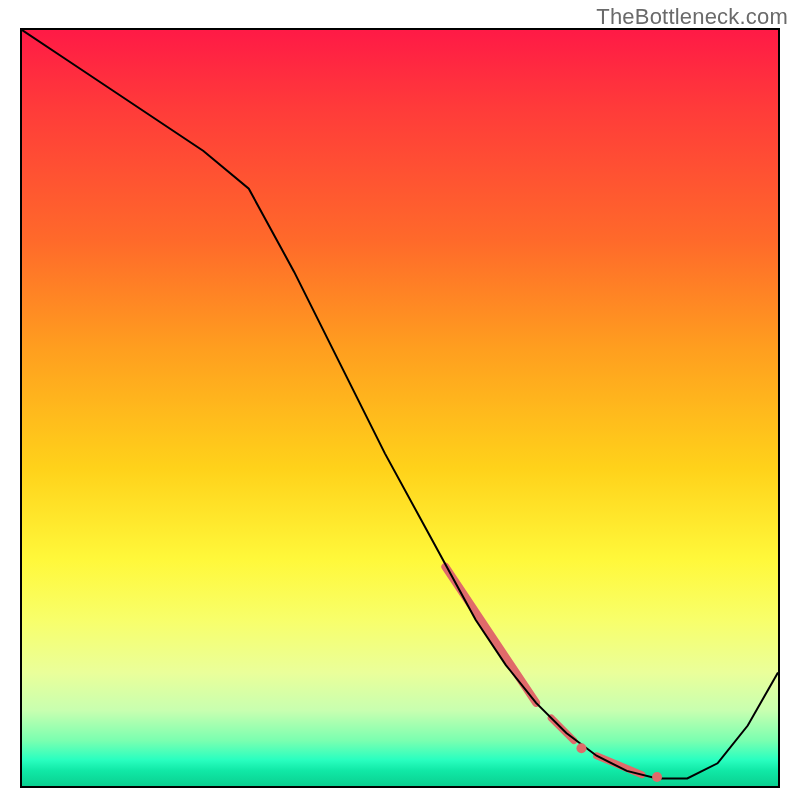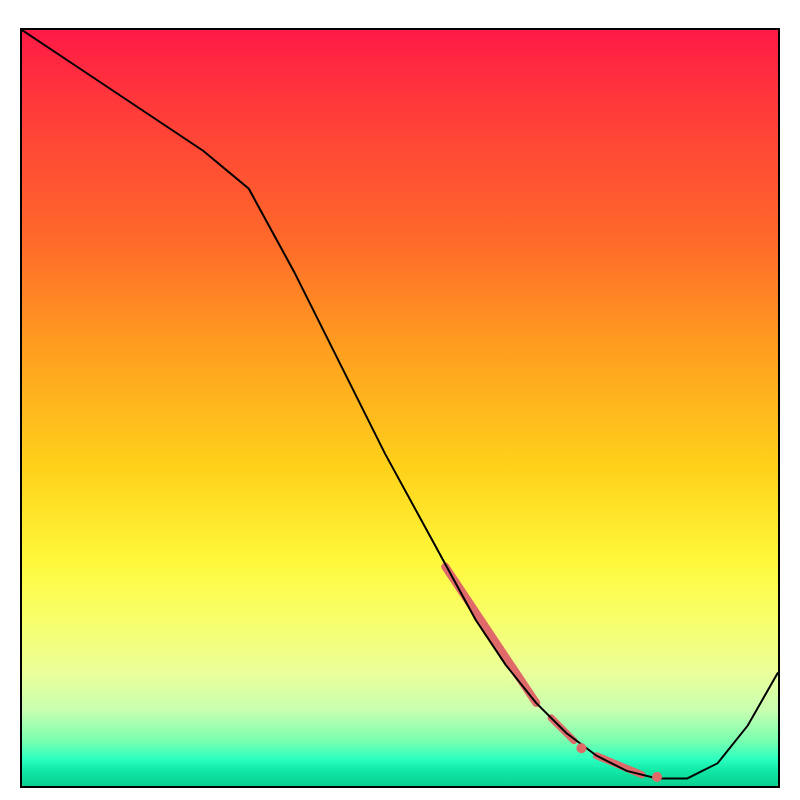--- a/index.html
+++ b/index.html
@@ -61,20 +61,21 @@
     position: absolute;
     inset: 0;
     width: 100%;
     height: 100%;
   }
 </style>
 </head>
 <body>
 
 <div class="chart-container">
+  <div class="watermark">TheBottleneck.com</div>
 
   <div class="plot-area">
     <div class="bg-gradient"></div>
     <svg class="curve" viewBox="0 0 100 100" preserveAspectRatio="none">
       <g id="highlights">
           <line x1="56.00000000000001" y1="71" x2="68" y2="89" stroke="#e06a6a" stroke-width="8" stroke-linecap="round" vector-effect="non-scaling-stroke"></line>
           <line x1="70" y1="91" x2="73" y2="94" stroke="#e06a6a" stroke-width="7" stroke-linecap="round" vector-effect="non-scaling-stroke"></line>
           <line x1="76" y1="96" x2="82" y2="98.5" stroke="#e06a6a" stroke-width="7" stroke-linecap="round" vector-effect="non-scaling-stroke"></line>
         </g>
       <path id="main-curve" fill="none" stroke="#000000" stroke-width="2" vector-effect="non-scaling-stroke" d="M0.00 0.00 L6.00 4.00 L12.00 8.00 L18.00 12.00 L24.00 16.00 L30.00 21.00 L36.00 32.00 L42.00 44.00 L48.00 56.00 L54.00 67.00 L60.00 78.00 L64.00 84.00 L68.00 89.00 L72.00 93.00 L76.00 96.00 L80.00 98.00 L84.00 99.00 L88.00 99.00 L92.00 97.00 L96.00 92.00 L100.00 85.00"></path>

